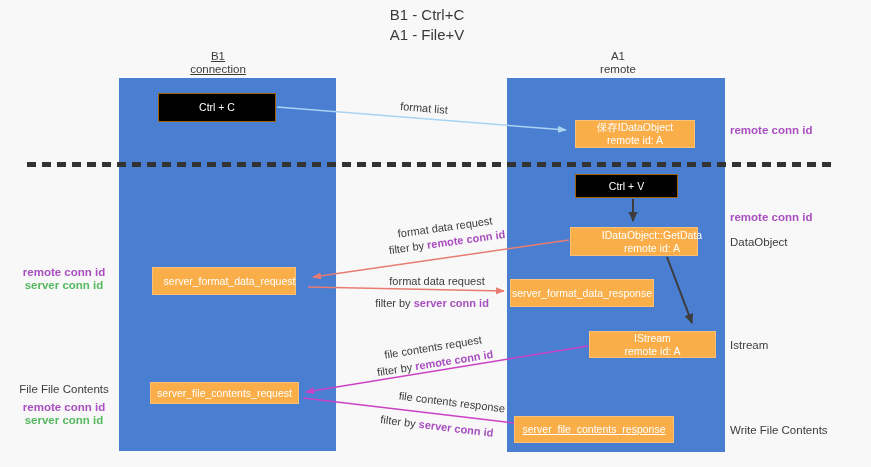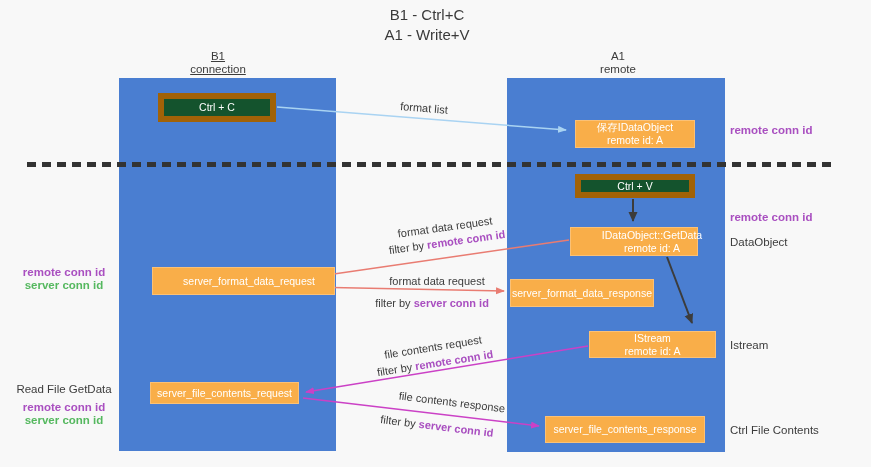--- a/index.html
+++ b/index.html
@@ -18,31 +18,31 @@
 
   .lane-header { position:absolute; width:100px; text-align:center; font-size:11.5px;
                  line-height:13px; color:#3c3c3c; }
   .hdr-left  { left:168px; top:50px;text-decoration:underline; }
   .hdr-right { left:568px; top:50px; }
 
   .node { position:absolute; display:flex; flex-direction:column; align-items:center;
           justify-content:center; text-align:center; color:#fff; font-size:10.5px;
           line-height:13px; box-sizing:border-box; white-space:nowrap; }
   .orange { background:#f9ae49; border:1px solid #fbc176; }
-  .green  { background:#14532d; border:6px solid #a16207; }
+  .green  { background:#000000; border:1px solid #a16207; }
 
   .n-ctrl-c   { left:158px; top:93px;  width:118px; height:29px; }
   .n-saveobj  { left:575px; top:120px; width:120px; height:28px;text-align:right; }
-  .n-ctrl-v   { left:575px; top:174px; width:120px; height:24px; }
+  .n-ctrl-v   { left:575px; top:174px; width:103px; height:24px; }
   .n-getdata  { left:570px; top:227px; width:128px; height:29px;padding-left:36px; }
-  .n-fmt-req  { left:152px; top:267px; width:183px; height:28px;padding-left:11px; }
+  .n-fmt-req  { left:152px; top:267px; width:144px; height:28px;padding-left:11px; }
   .n-fmt-resp { left:510px; top:279px; width:144px; height:28px; }
   .n-istream  { left:589px; top:331px; width:127px; height:27px; }
   .n-file-req { left:150px; top:382px; width:149px; height:22px; }
-  .n-file-resp{ left:545px; top:416px; width:160px; height:27px; }
+  .n-file-resp{ left:514px; top:416px; width:160px; height:27px;text-decoration:underline; }
 
   .side-label { position:absolute; font-size:11.5px; color:#3c3c3c; white-space:nowrap; }
   .purple { color:#a94fc0; font-weight:bold; }
   .greenlbl { color:#55b85f; font-weight:bold; }
 
   .left-col { left:12px; width:104px; text-align:center; }
   .r-col { left:730px; }
 
   .ann { position:absolute; font-size:11px; color:#3c3c3c; white-space:nowrap;
          transform-origin:center center; }
@@ -78,21 +78,21 @@
     <line x1="633" y1="199" x2="633" y2="221" stroke="#3c3c3c" stroke-width="2" marker-end="url(#m-blk)"></line>
     <line x1="667" y1="257" x2="692" y2="323" stroke="#3c3c3c" stroke-width="2" marker-end="url(#m-blk)"></line>
     <line x1="569" y1="240" x2="313" y2="277" stroke="#e97c72" stroke-width="1.5" marker-end="url(#m-red)"></line>
     <line x1="308" y1="287" x2="504" y2="291" stroke="#e97c72" stroke-width="1.5" marker-end="url(#m-red)"></line>
     <line x1="588" y1="346" x2="306" y2="392" stroke="#cb41c6" stroke-width="1.5" marker-end="url(#m-mag)"></line>
     <line x1="303" y1="398" x2="539" y2="426" stroke="#cb41c6" stroke-width="1.5" marker-end="url(#m-mag)"></line>
   </svg>
 
   <div class="title">
     <div>B1 - Ctrl+C</div>
-    <div>A1 - Write+V</div>
+    <div>A1 - File+V</div>
   </div>
 
   <div class="lane-header hdr-left">
     <div>B1</div>
     <div>connection</div>
   </div>
   <div class="lane-header hdr-right">
     <div>A1</div>
     <div>remote</div>
   </div>
@@ -133,25 +133,25 @@
   </div>
 
   <div class="node orange n-file-resp">
     <div>server_file_contents_response</div>
   </div>
 
   <div class="side-label r-col purple" style="top:124px;">remote conn id</div>
   <div class="side-label r-col purple" style="top:211px;">remote conn id</div>
   <div class="side-label r-col" style="top:236px;">DataObject</div>
   <div class="side-label r-col" style="top:339px;">Istream</div>
-  <div class="side-label r-col" style="top:424px;">Ctrl File Contents</div>
+  <div class="side-label r-col" style="top:424px;">Write File Contents</div>
 
   <div class="side-label left-col purple" style="top:266px;">remote conn id</div>
   <div class="side-label left-col greenlbl" style="top:279px;">server conn id</div>
-  <div class="side-label left-col" style="top:383px;">Read File GetData</div>
+  <div class="side-label left-col" style="top:383px;">File File Contents</div>
   <div class="side-label left-col purple" style="top:401px;">remote conn id</div>
   <div class="side-label left-col greenlbl" style="top:414px;">server conn id</div>
 
   <div class="ann" style="left:424px; top:108px; transform:translate(-50%,-50%) rotate(4.5deg);">format list</div>
 
   <div class="ann" style="left:445px; top:227px; transform:translate(-50%,-50%) rotate(-8deg);">format data request</div>
   <div class="ann" style="left:447px; top:242px; transform:translate(-50%,-50%) rotate(-8deg);">
     <span>filter by </span><span class="purple">remote conn id</span>
   </div>
 

